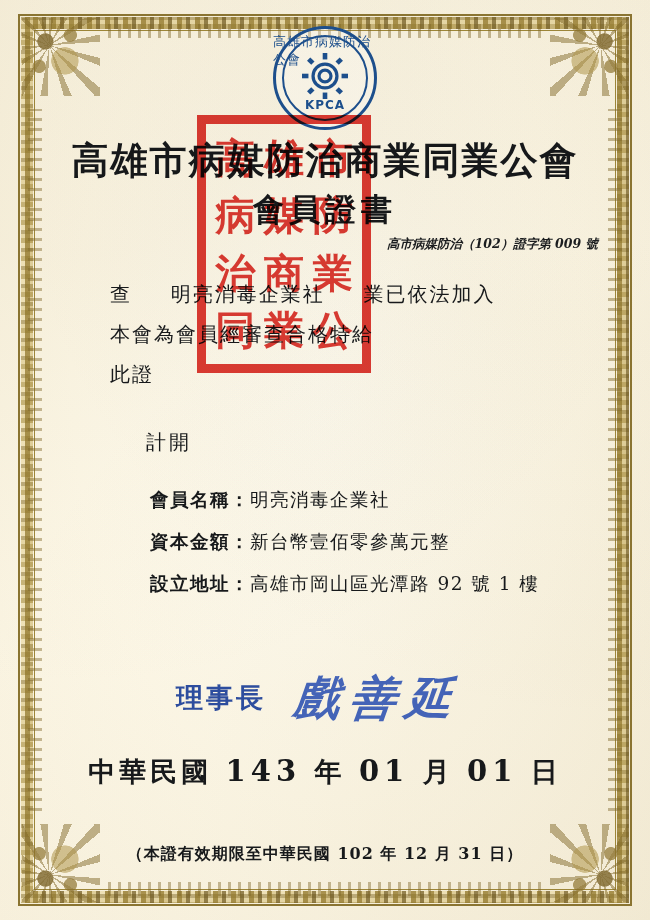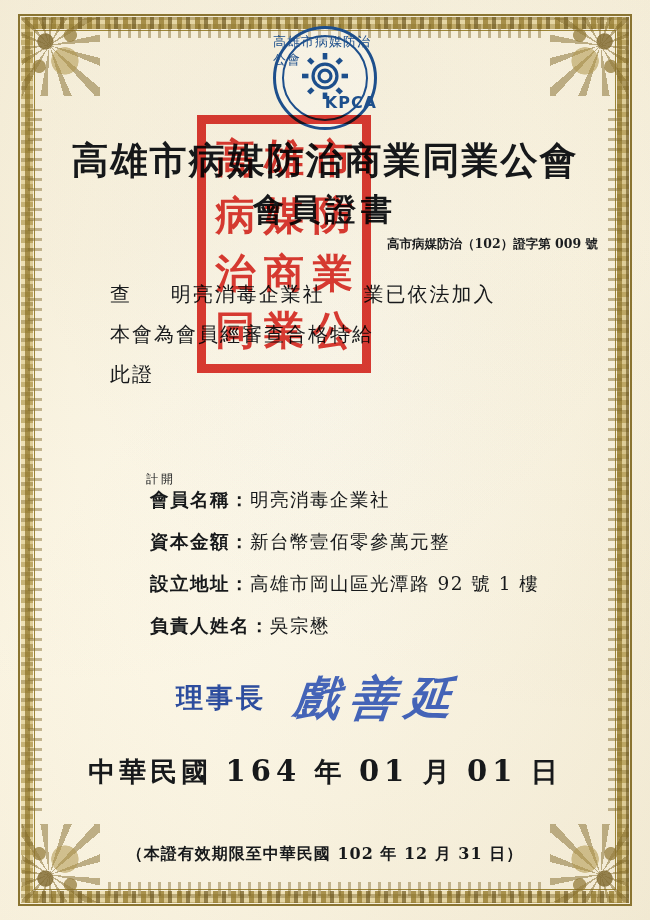--- a/index.html
+++ b/index.html
@@ -149,23 +149,23 @@
     color: #1d4f8c;
     font-size: 13px;
     letter-spacing: 1px;
     font-family: "DejaVu Sans", "Liberation Sans", sans-serif;
   }
   .emblem-text-top { top: 7px; }
   .emblem-kpca {
     position: absolute;
     left: 0; right: 0;
     bottom: 18px;
-    text-align: right;
+    text-align: center;
     color: #1d4f8c;
-    font-size: 16px;
+    font-size: 12px;
     font-weight: bold;
     font-family: "DejaVu Sans", "Liberation Sans", sans-serif;
     letter-spacing: 1px;
   }
 
   
   #title-main {
     position: absolute;
     top: 112px; left: 0; right: 0;
     text-align: center;
@@ -188,43 +188,43 @@
   
   #doc-number {
     position: absolute;
     top: 212px;
     right: 6px;
     font-size: 12.5px;
     font-weight: bold;
     color: #1b1d1f;
     letter-spacing: 0px;
     white-space: nowrap;
+    font-style: italic;
   }
 
   
   #body-block {
     position: absolute;
     top: 250px;
     left: 64px;
     right: 30px;
     font-size: 20px;
     line-height: 40px;
     color: #17191b;
     letter-spacing: 2px;
   }
   #body-block .gap { display: inline-block; width: 22px; }
 
   #section-title {
     position: absolute;
     top: 405px;
     left: 100px;
-    font-size: 12px;
+    font-size: 20px;
     letter-spacing: 3px;
     color: #17191b;
-    margin-top: 42px;
   }
 
   
   #fields {
     position: absolute;
     top: 455px;
     left: 104px;
     right: 40px;
   }
   .field-row {
@@ -398,33 +398,30 @@
     <div id="fields">
       <div class="field-row">
         <span class="field-label">會員名稱：</span><span class="field-value">明亮消毒企業社</span>
       </div>
       <div class="field-row">
         <span class="field-label">資本金額：</span><span class="field-value">新台幣壹佰零參萬元整</span>
       </div>
       <div class="field-row">
         <span class="field-label">設立地址：</span><span class="field-value">高雄市岡山區光潭路 92 號 1 樓</span>
       </div>
-      <div class="field-row">
-        <span class="field-label">負責人姓名：</span><span class="field-value">吳宗懋</span>
-      </div>
     </div>
 
     <div id="signature-row">
       <div id="chairman-label">理事長</div>
       <div id="chairman-sign">戲善延</div>
     </div>
 
     <div id="date-line">
       <span>中華民國</span>
-      <span class="num">164</span>
+      <span class="num">143</span>
       <span>年</span>
       <span class="num">01</span>
       <span>月</span>
       <span class="num">01</span>
       <span>日</span>
     </div>
 
     <div id="validity">（本證有效期限至中華民國 102 年 12 月 31 日）</div>
 
   </div>

